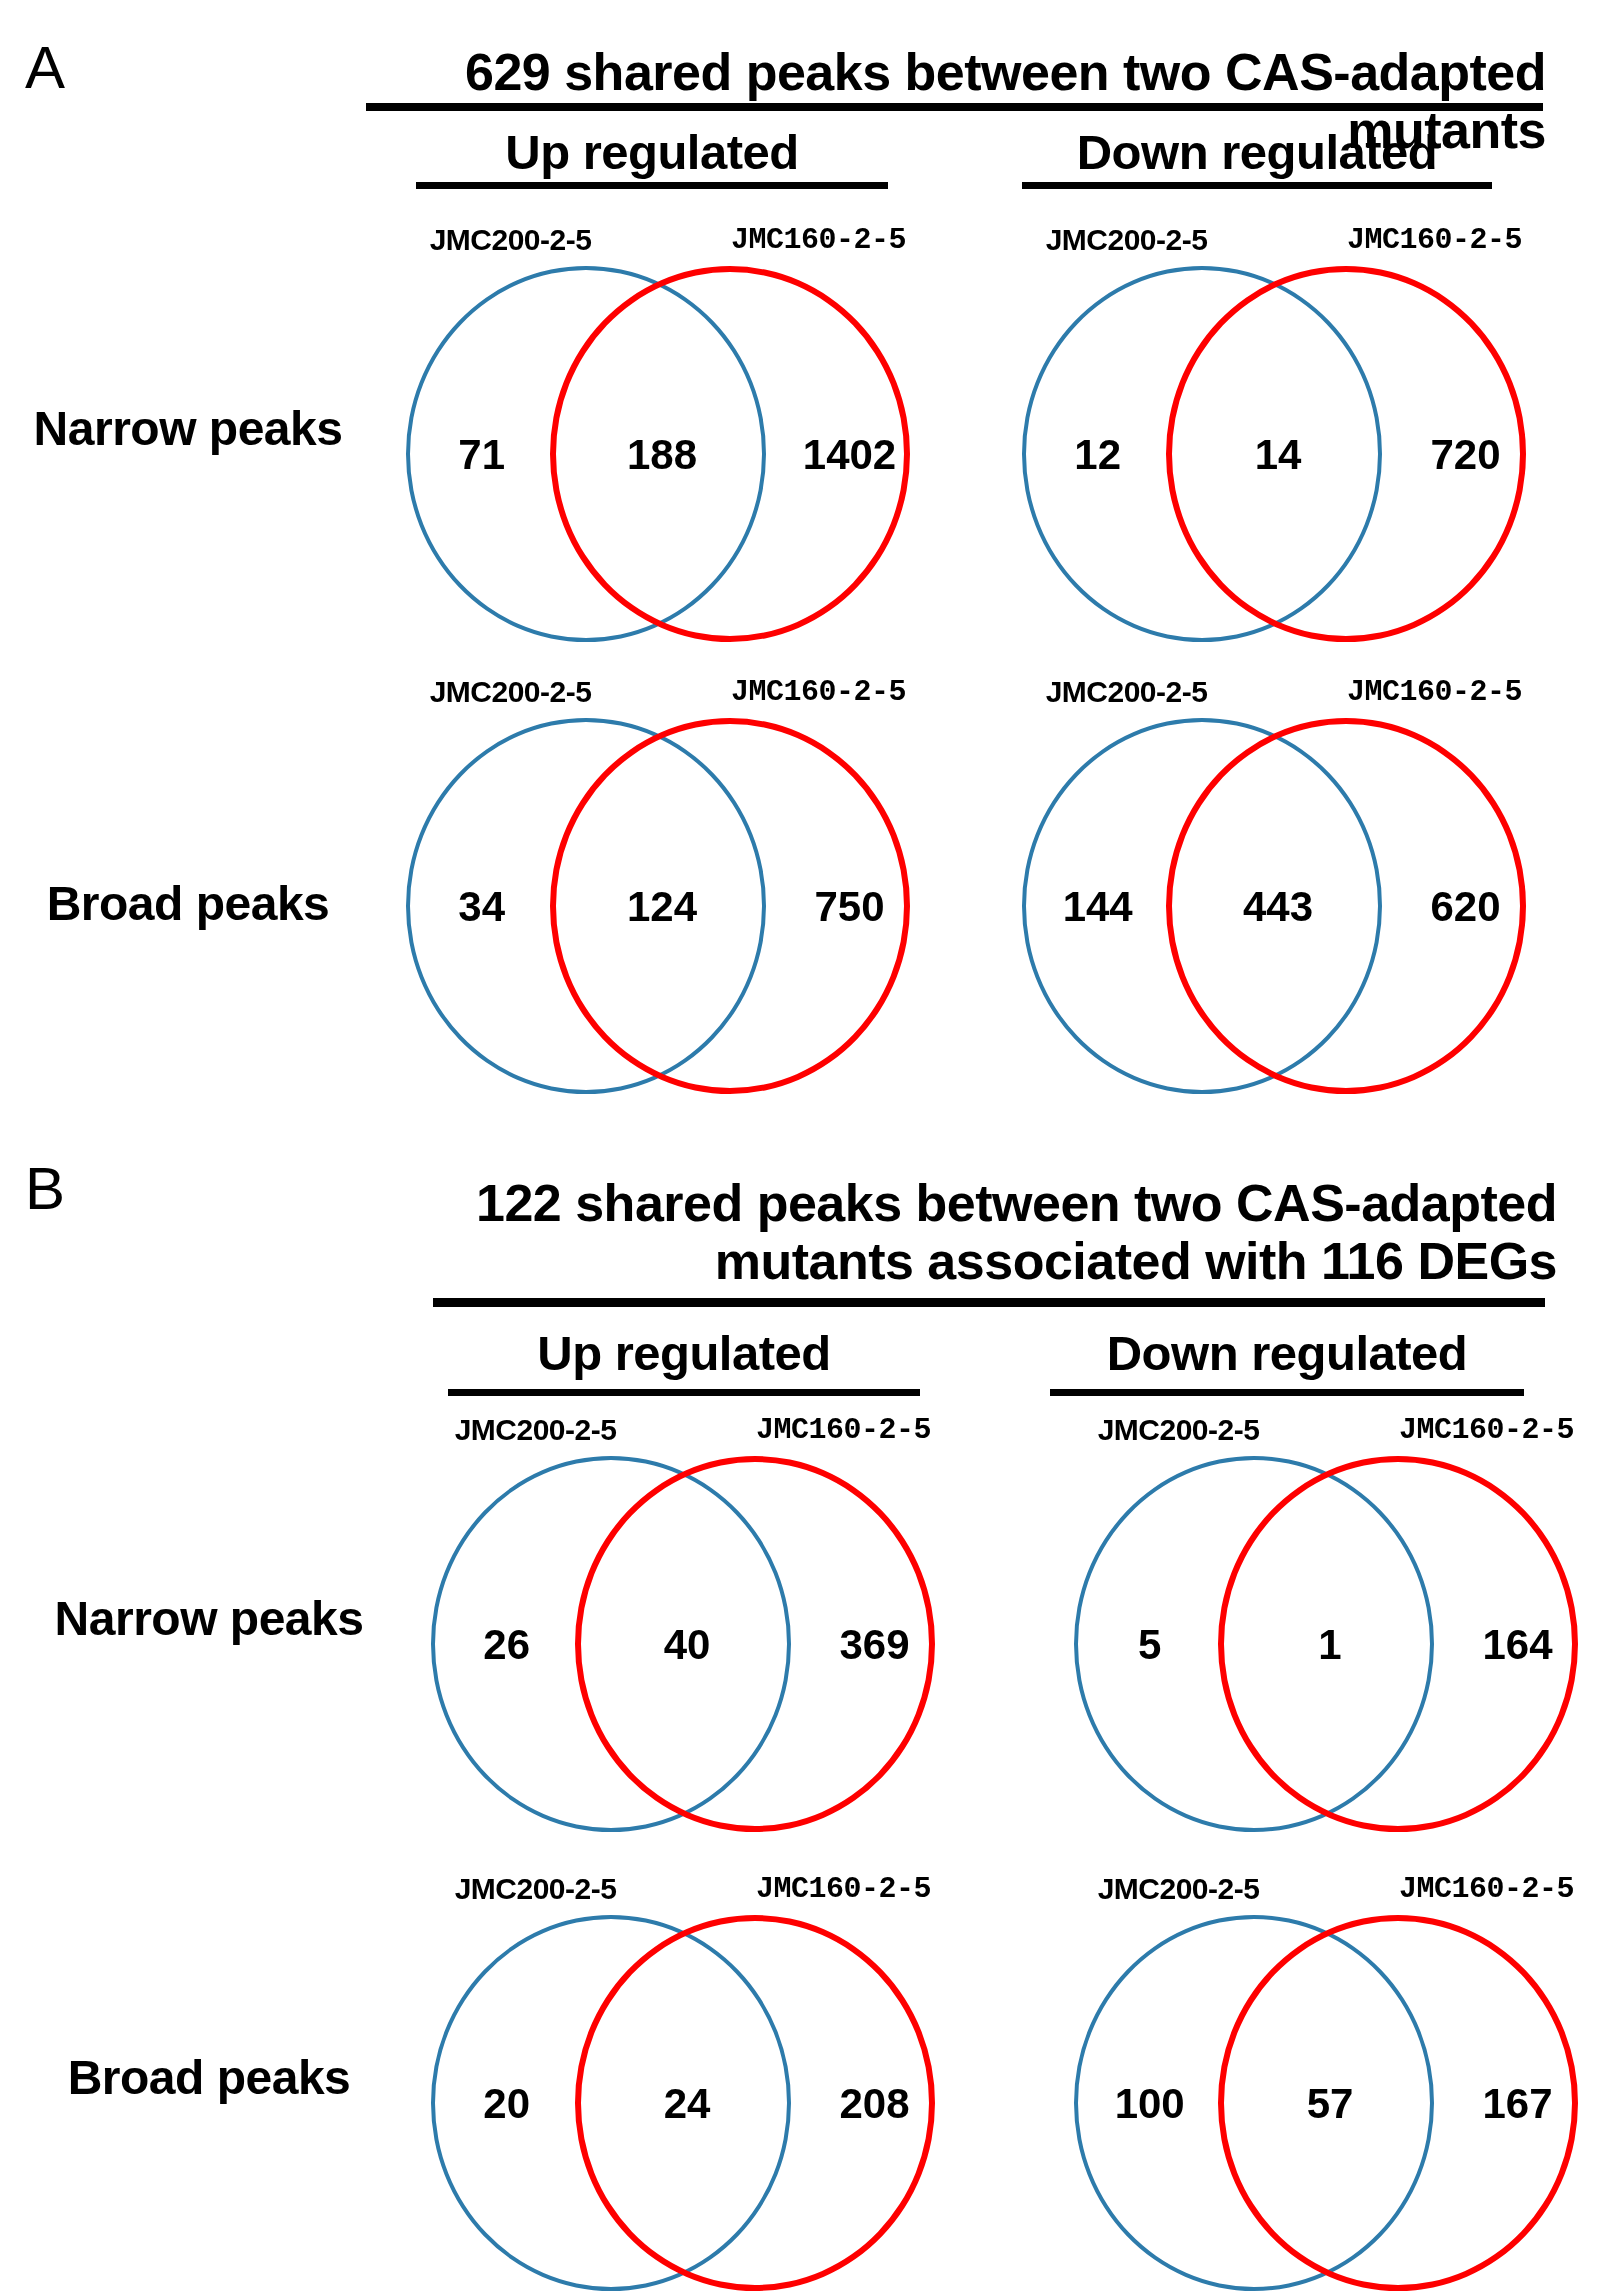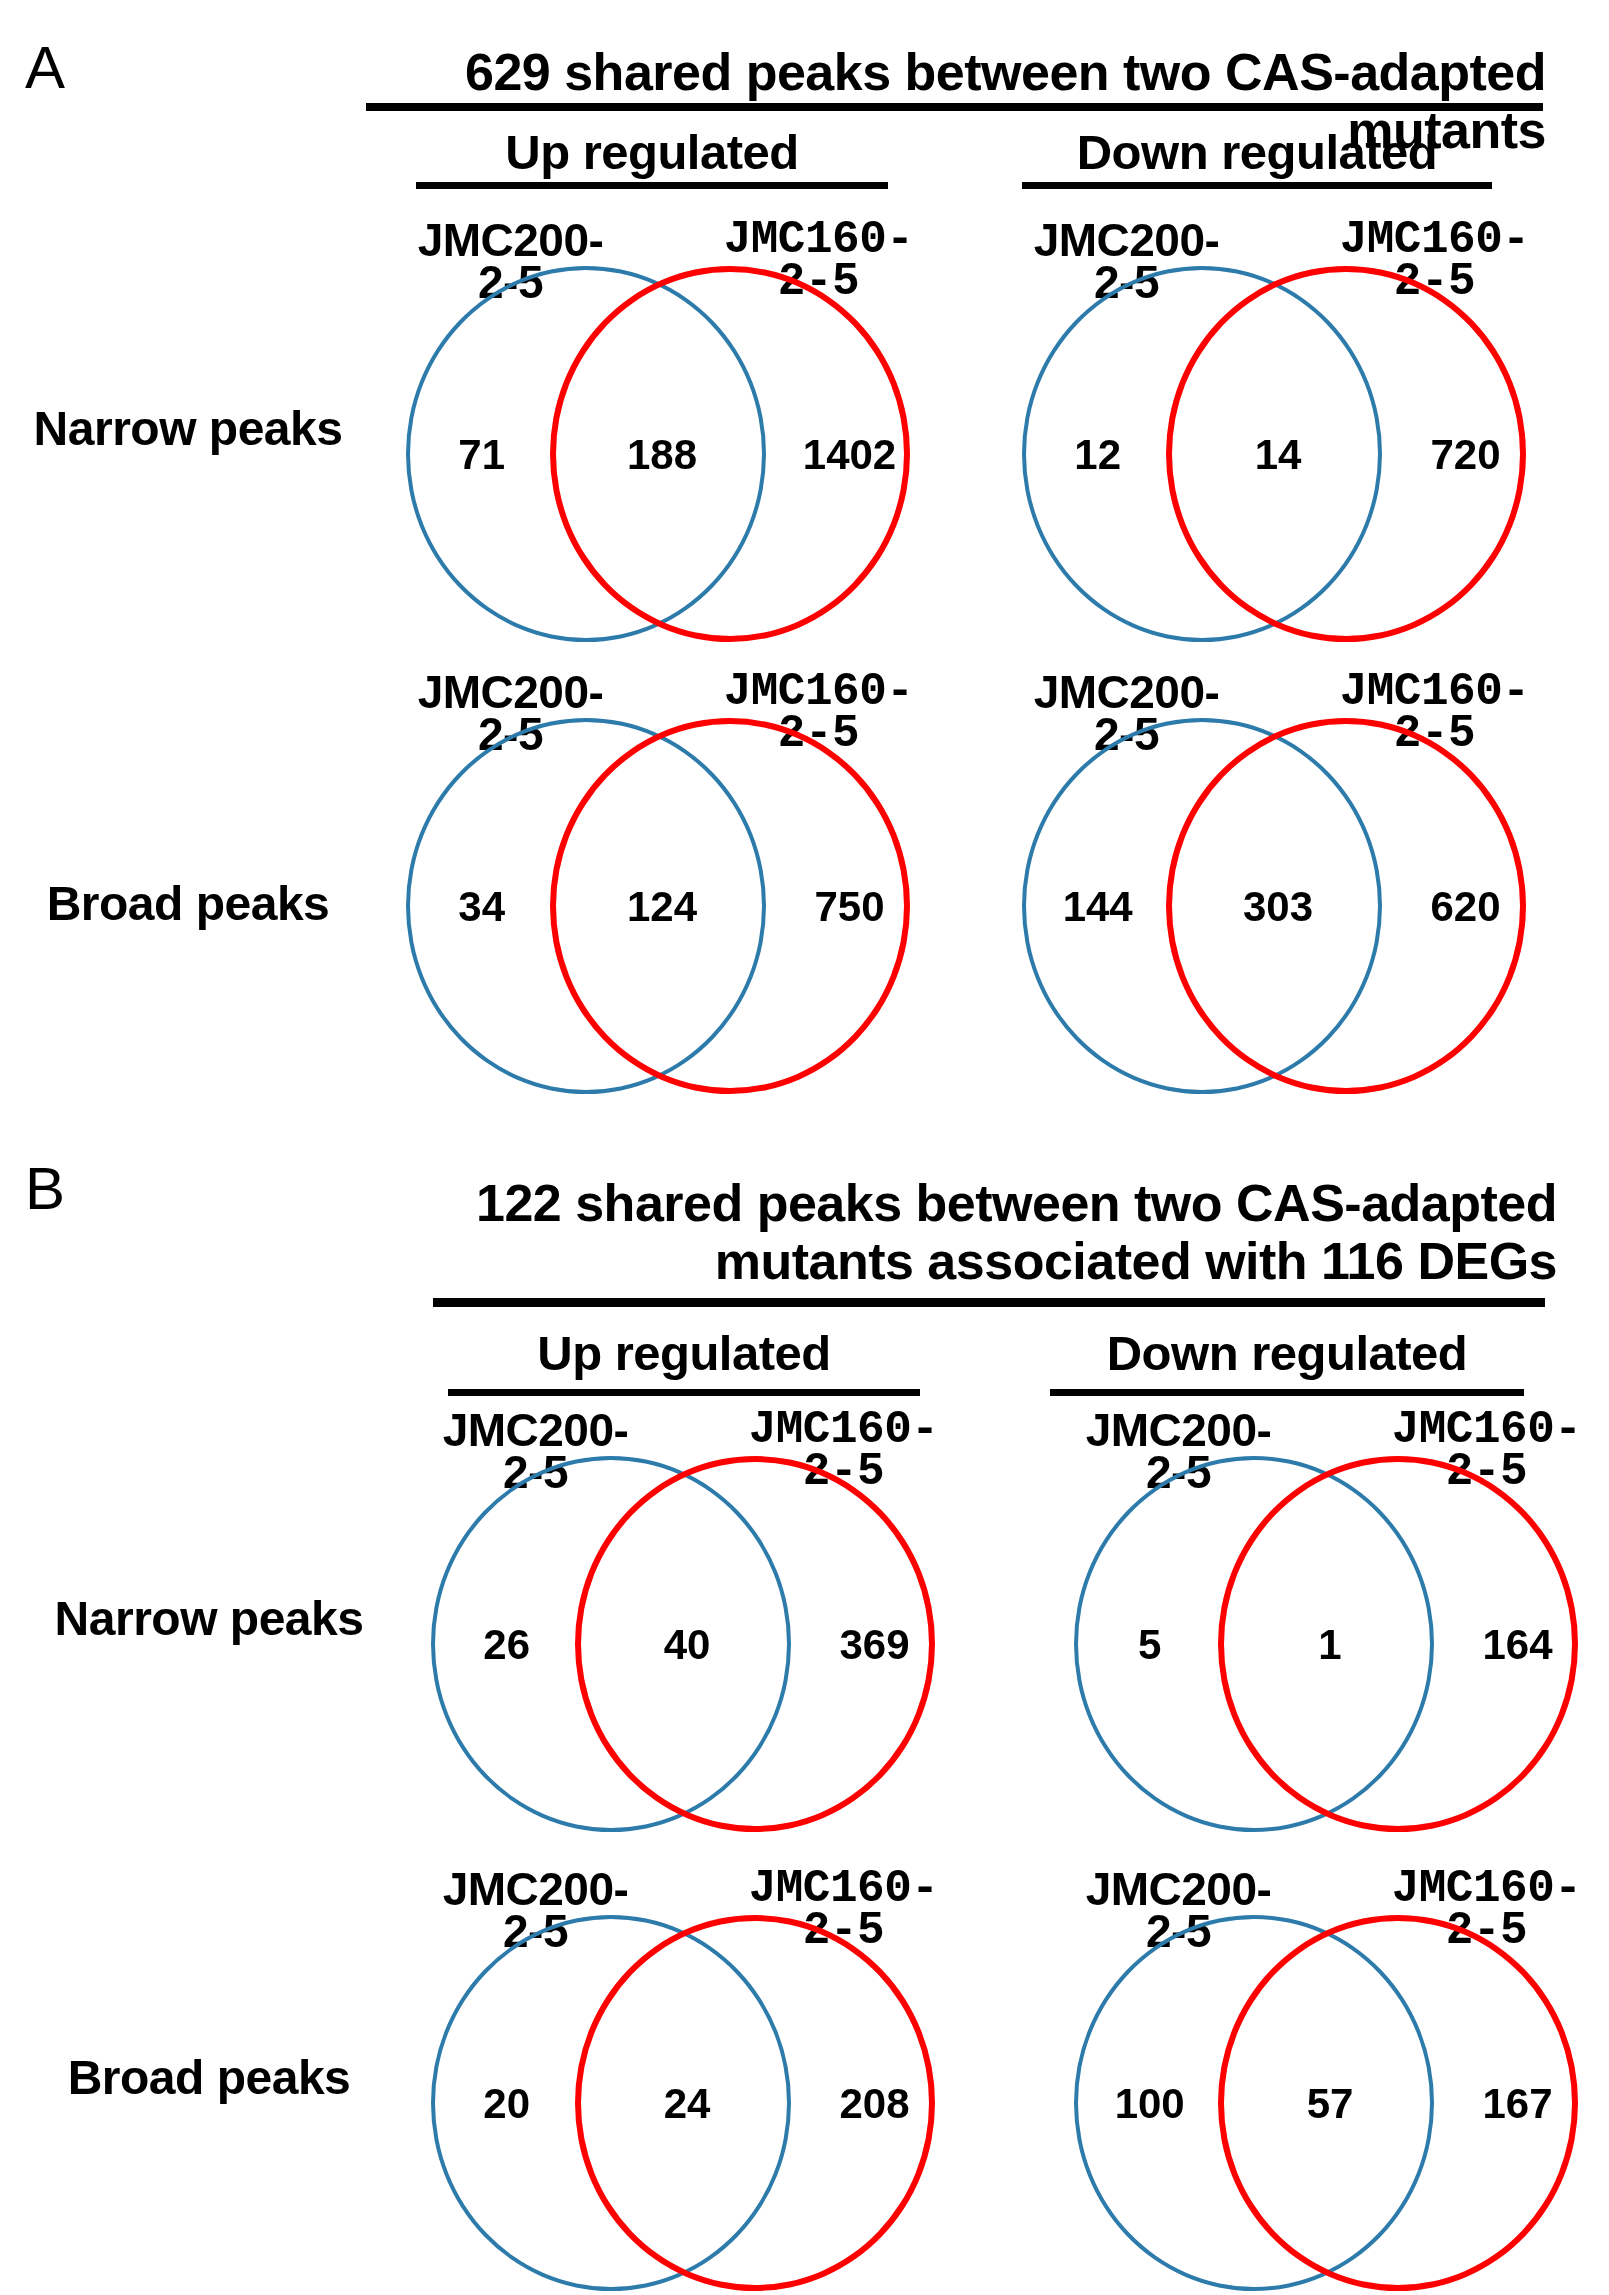--- a/index.html
+++ b/index.html
@@ -9,21 +9,21 @@
     font-family:"Liberation Sans", sans-serif; font-weight:bold; color:var(--ink);
     overflow:hidden;
   }
   .abs { position:absolute; }
   .panel-label { font-size:60px; font-weight:400; line-height:63px; }
   .title { font-size:52px; line-height:58px; text-align:right; letter-spacing:-0.5px; }
   .subhead { font-size:49px; line-height:54px; text-align:center; letter-spacing:-0.5px; }
   .rule { background:var(--ink); }
   .row-label { font-size:48px; line-height:49px; text-align:center; letter-spacing:-0.5px;margin-top:41px; }
   .venn { position:absolute; width:504px; height:433px; }
-  .clabel { position:absolute; top:10.4px; font-size:46px; line-height:42px; text-align:center; letter-spacing:-0.5px; }
+  .clabel { position:absolute; top:10.4px; font-size:30px; line-height:42px; text-align:center; letter-spacing:-0.5px; }
   .clabel.cl-left { left:0; width:209px; }
   .clabel.cl-right { left:295px; width:235px;font-family:Liberation Mono, monospace; }
   .ellipse { position:absolute; top:57px; width:360px; height:376px; border-radius:50%; box-sizing:border-box; background:transparent; }
   .ellipse.blue { left:0; border:4.2px solid var(--blue); }
   .ellipse.red  { left:144px; border:6.8px solid var(--red); }
   .num { position:absolute; top:225px; font-size:42px; line-height:42px; text-align:center; }
   .num.n-left { left:5.2px; width:141px; }
   .num.n-mid  { left:183px; width:146px; }
   .num.n-right{ left:368px; width:151px; }
 </style>
@@ -76,21 +76,21 @@
     <div class="num n-mid">124</div>
     <div class="num n-right">750</div>
   </div>
 
   <div class="venn" style="left:1022px; top:661px;">
     <div class="clabel cl-left">JMC200-2-5</div>
     <div class="clabel cl-right">JMC160-2-5</div>
     <div class="ellipse blue"></div>
     <div class="ellipse red"></div>
     <div class="num n-left">144</div>
-    <div class="num n-mid">303</div>
+    <div class="num n-mid">443</div>
     <div class="num n-right">620</div>
   </div>
 
   <div class="abs panel-label" style="left:25px; top:1157px;">B</div>
 
   <div class="abs title" style="left:366px; top:1174px; width:1191px;">122 shared peaks between two CAS-adapted</div>
   <div class="abs title" style="left:366px; top:1232px; width:1191px;">mutants associated with 116 DEGs</div>
   <div class="abs rule" style="left:433px; top:1298px; width:1112px; height:9px;"></div>
 
   <div class="abs subhead" style="left:448px; top:1326px; width:472px;">Up regulated</div>

